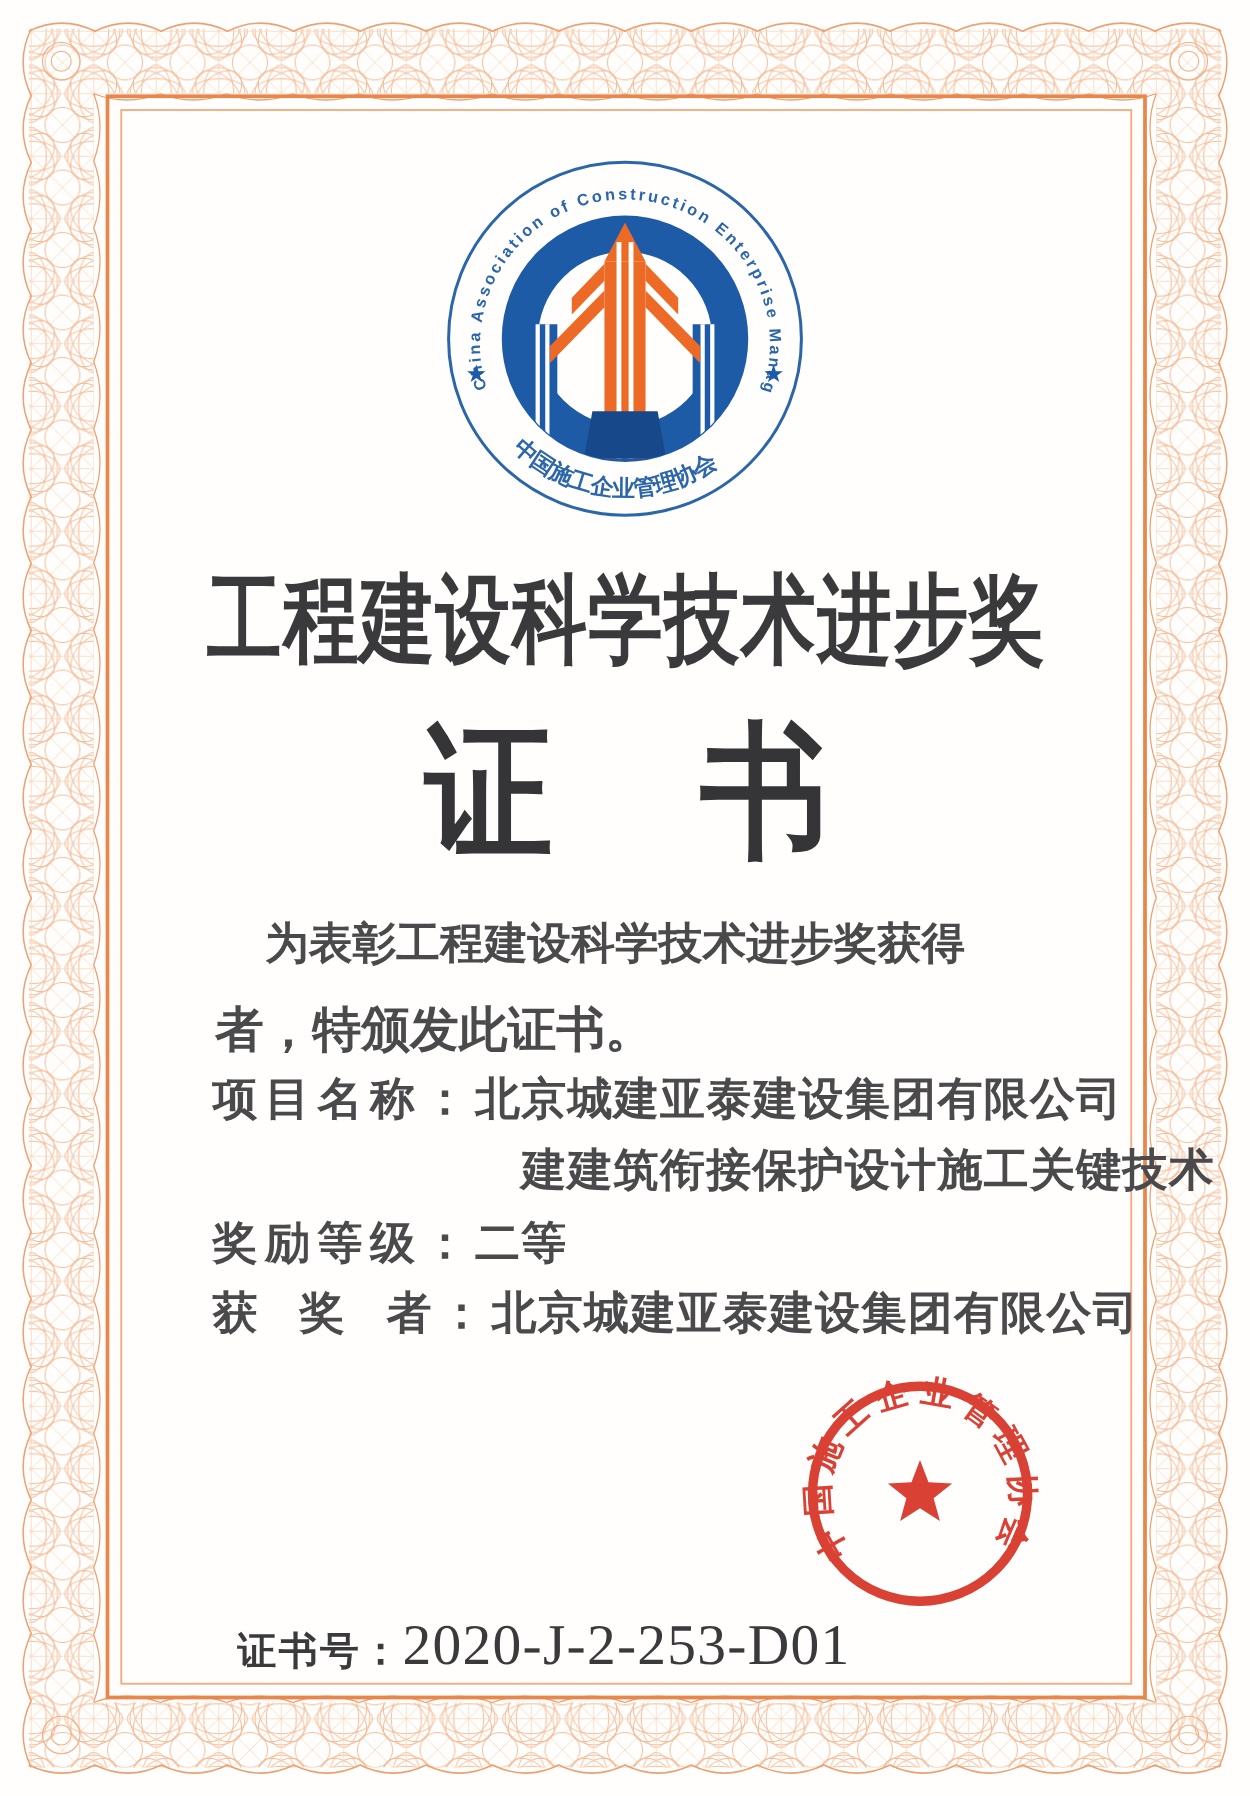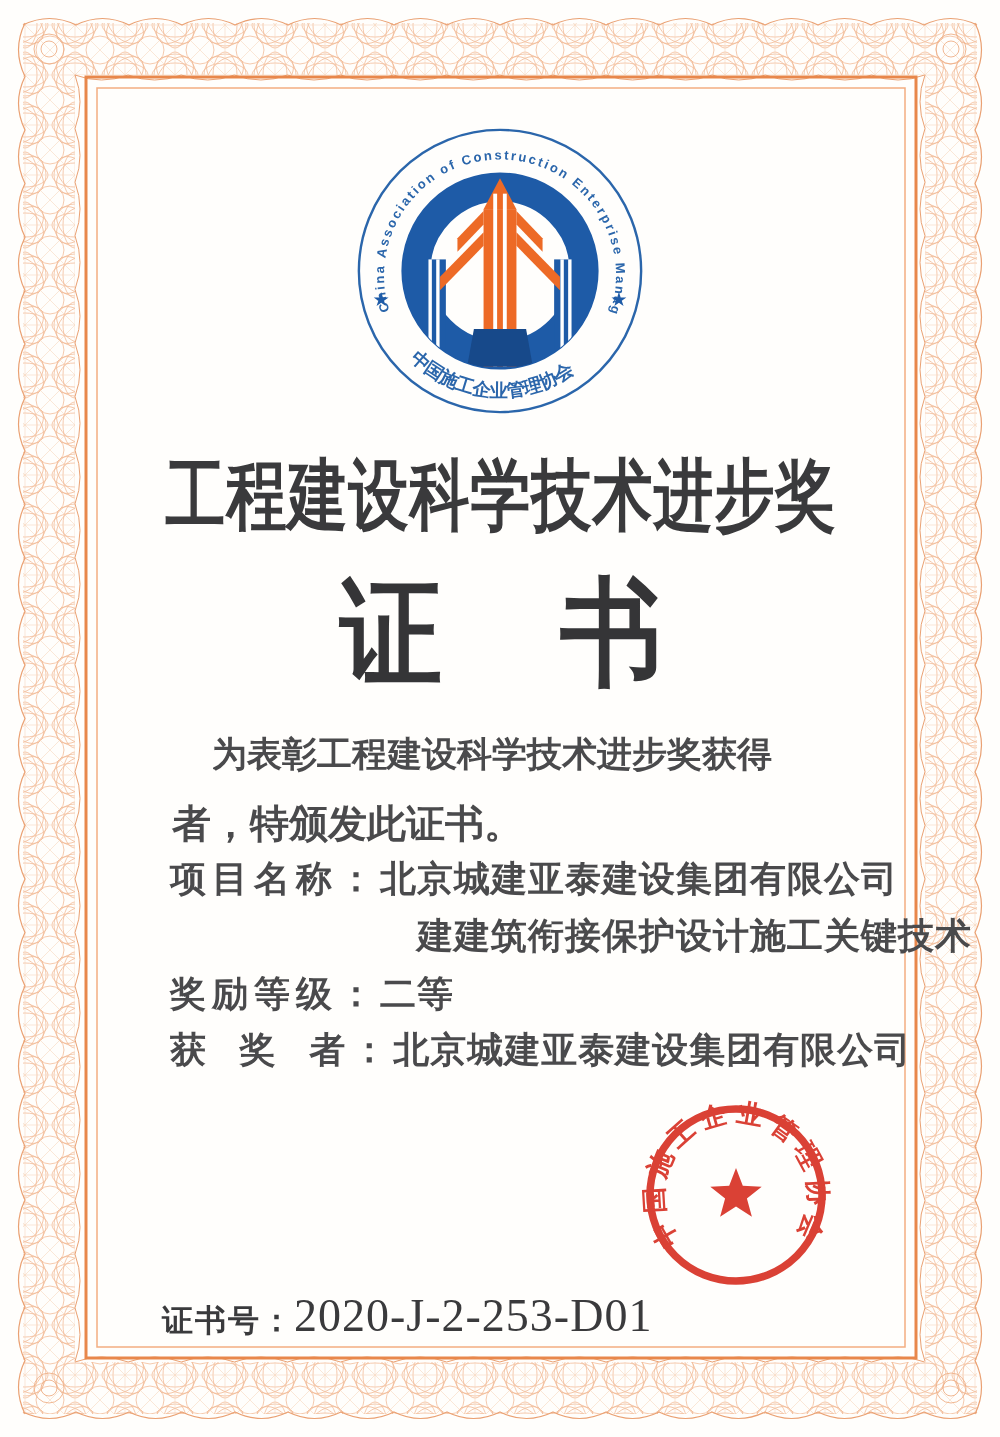--- a/index.html
+++ b/index.html
@@ -35,21 +35,21 @@
   .f1b{left:378px;top:912px;margin-left:39px;}
   .f2{left:170px;top:970px;}
   .f3{left:170px;top:1026px;}
 
   .seal-wrap{left:633px;top:1092px;width:206px;height:206px;z-index:1;}
   .date-line{
     left:622px;top:1238px;font-size:35px;font-weight:600;color:#3d3d40;
     letter-spacing:1px;z-index:3;white-space:nowrap;
   }
   .certno-line{left:162px;top:1289px;font-size:34px;color:#3a3a3c;white-space:nowrap;z-index:3;}
-  .certno-label{font-weight:bold;font-size:31px;letter-spacing:2px;}
+  .certno-label{font-weight:bold;font-size:31px;letter-spacing:2px;margin-left:28px;}
   .certno-value{font-size:46px;letter-spacing:1px;}
 </style>
 </head>
 <body>
 
 <svg id="border-layer" width="1000" height="1437" viewBox="0 0 1000 1437">
   <defs>
     <pattern id="lace" width="50" height="50" patternUnits="userSpaceOnUse">
       <g fill="none" stroke="#f0b289" stroke-width="0.7">
         <ellipse cx="25" cy="25" rx="23" ry="12"></ellipse>

